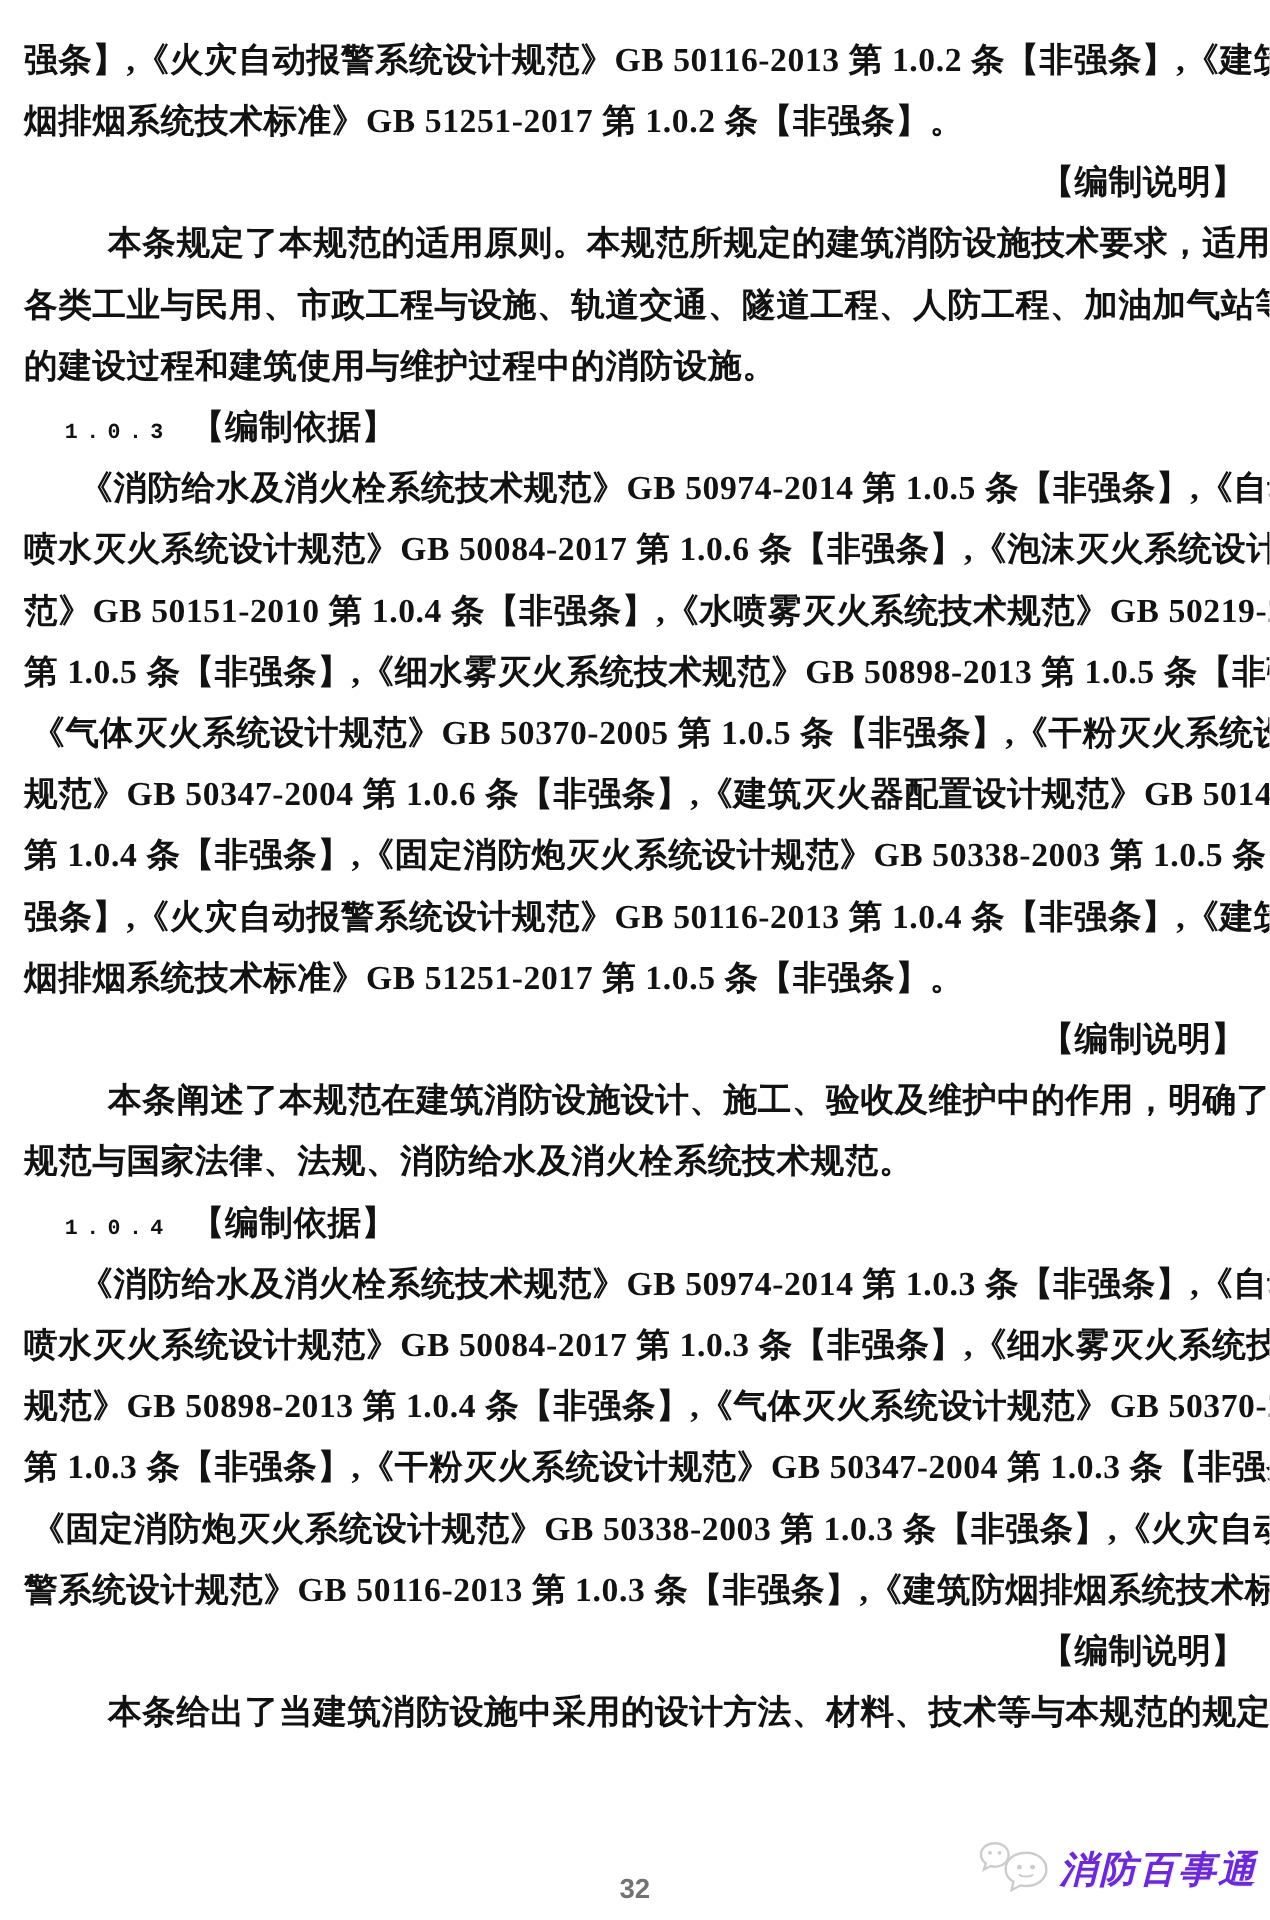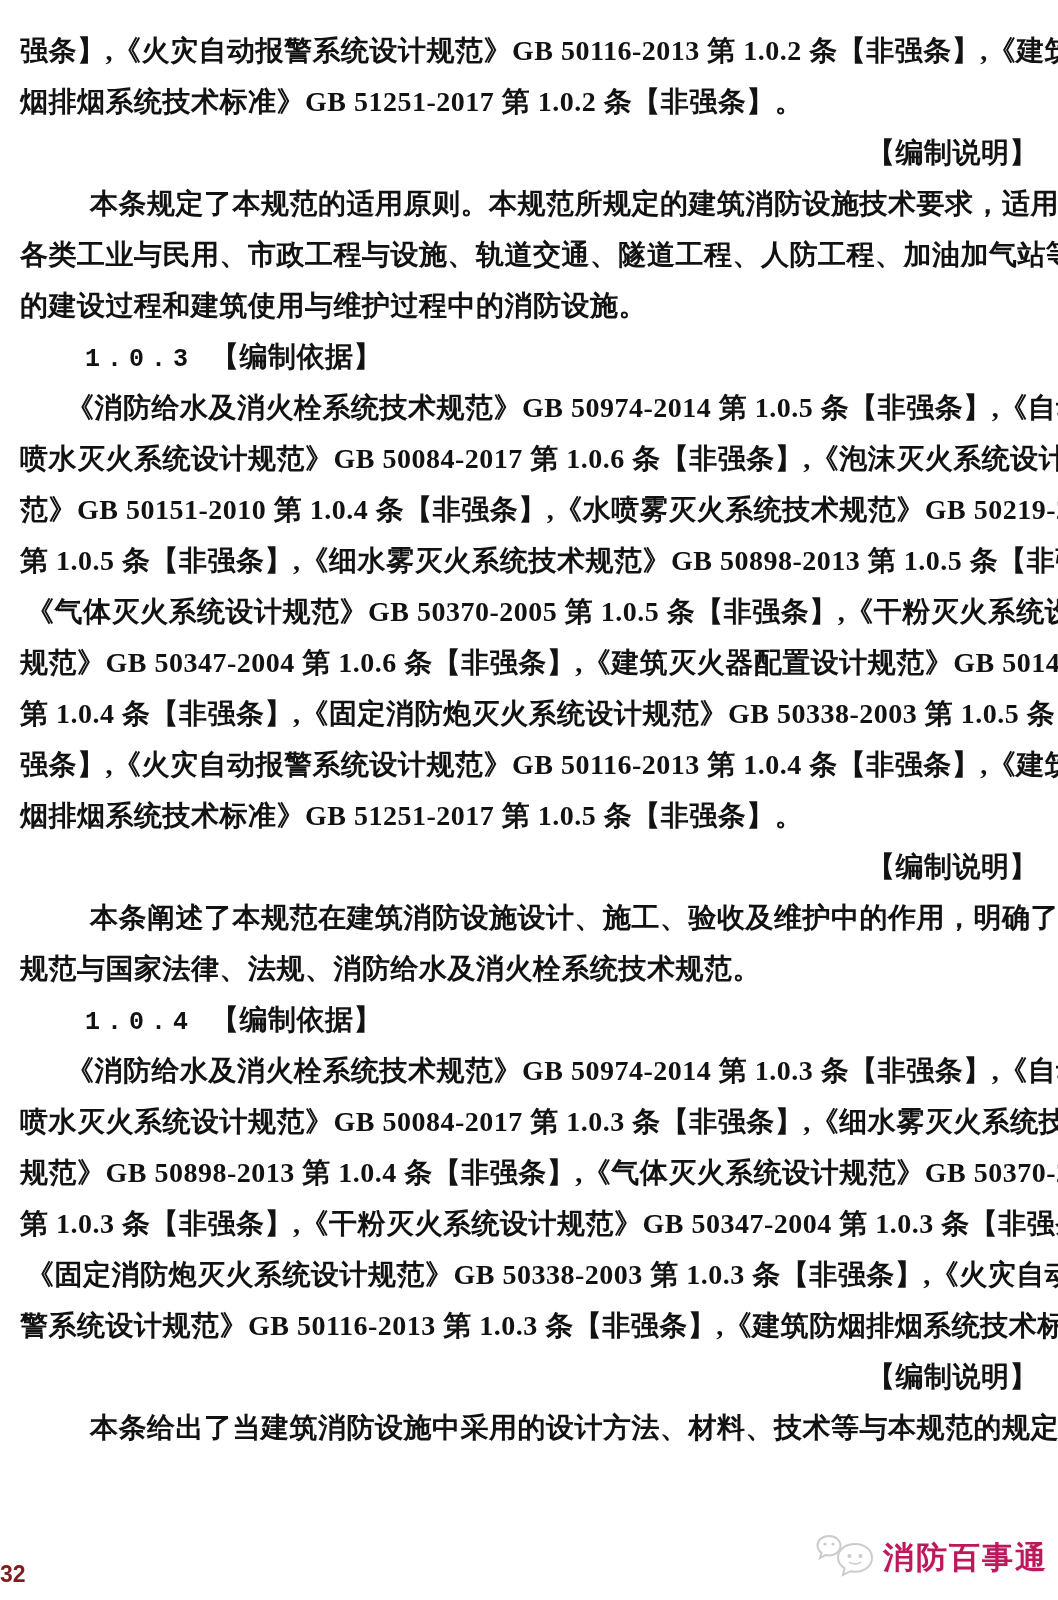--- a/index.html
+++ b/index.html
@@ -33,48 +33,48 @@
   .line.indent      { padding-left: 70px; }   
   .line.quote       { padding-left: 46px; }   
   .line.cont-quote  { padding-left: 6px; }    
   .line.label       { padding-left: 2px; text-align: right; }    
   .line.section     { padding-left: 34px; }   
   .section .sec-num {
     font-family: "Liberation Mono", "DejaVu Sans Mono", monospace;
     font-weight: 700;
     letter-spacing: 7px;
     margin-right: 16px;
-    font-size: 25px;
-    margin-left: 31px;
+    font-size: 18px;
   }
   .watermark {
     position: absolute;
     right: 10px;
     bottom: 16px;
     display: flex;
     align-items: center;
     gap: 4px;
-    color: #be185d;
+    color: #6d28d9;
     font-size: 31px;
     font-weight: 700;
     letter-spacing: 2px;
     text-shadow: 1px 1px 0 #efefef;
     user-select: none;
+    font-style: italic;
   }
   .watermark svg { display: block; }
   .page-number {
     position: absolute;
     left: 0;
     bottom: 12px;
     width: 100%;
-    text-align: left;
+    text-align: center;
     font-family: "Liberation Sans", "DejaVu Sans", sans-serif;
     font-size: 23px;
     font-weight: 700;
-    color: #7f1d1d;
+    color: #737373;
   }
 </style>
 </head>
 <body>
 
 <div class="page">
 
   <main class="doc" id="doc-body">
       <div class="line cont">强条】,《火灾自动报警系统设计规范》GB 50116-2013 第 1.0.2 条【非强条】,《建筑防</div>
       <div class="line cont">烟排烟系统技术标准》GB 51251-2017 第 1.0.2 条【非强条】。</div>

